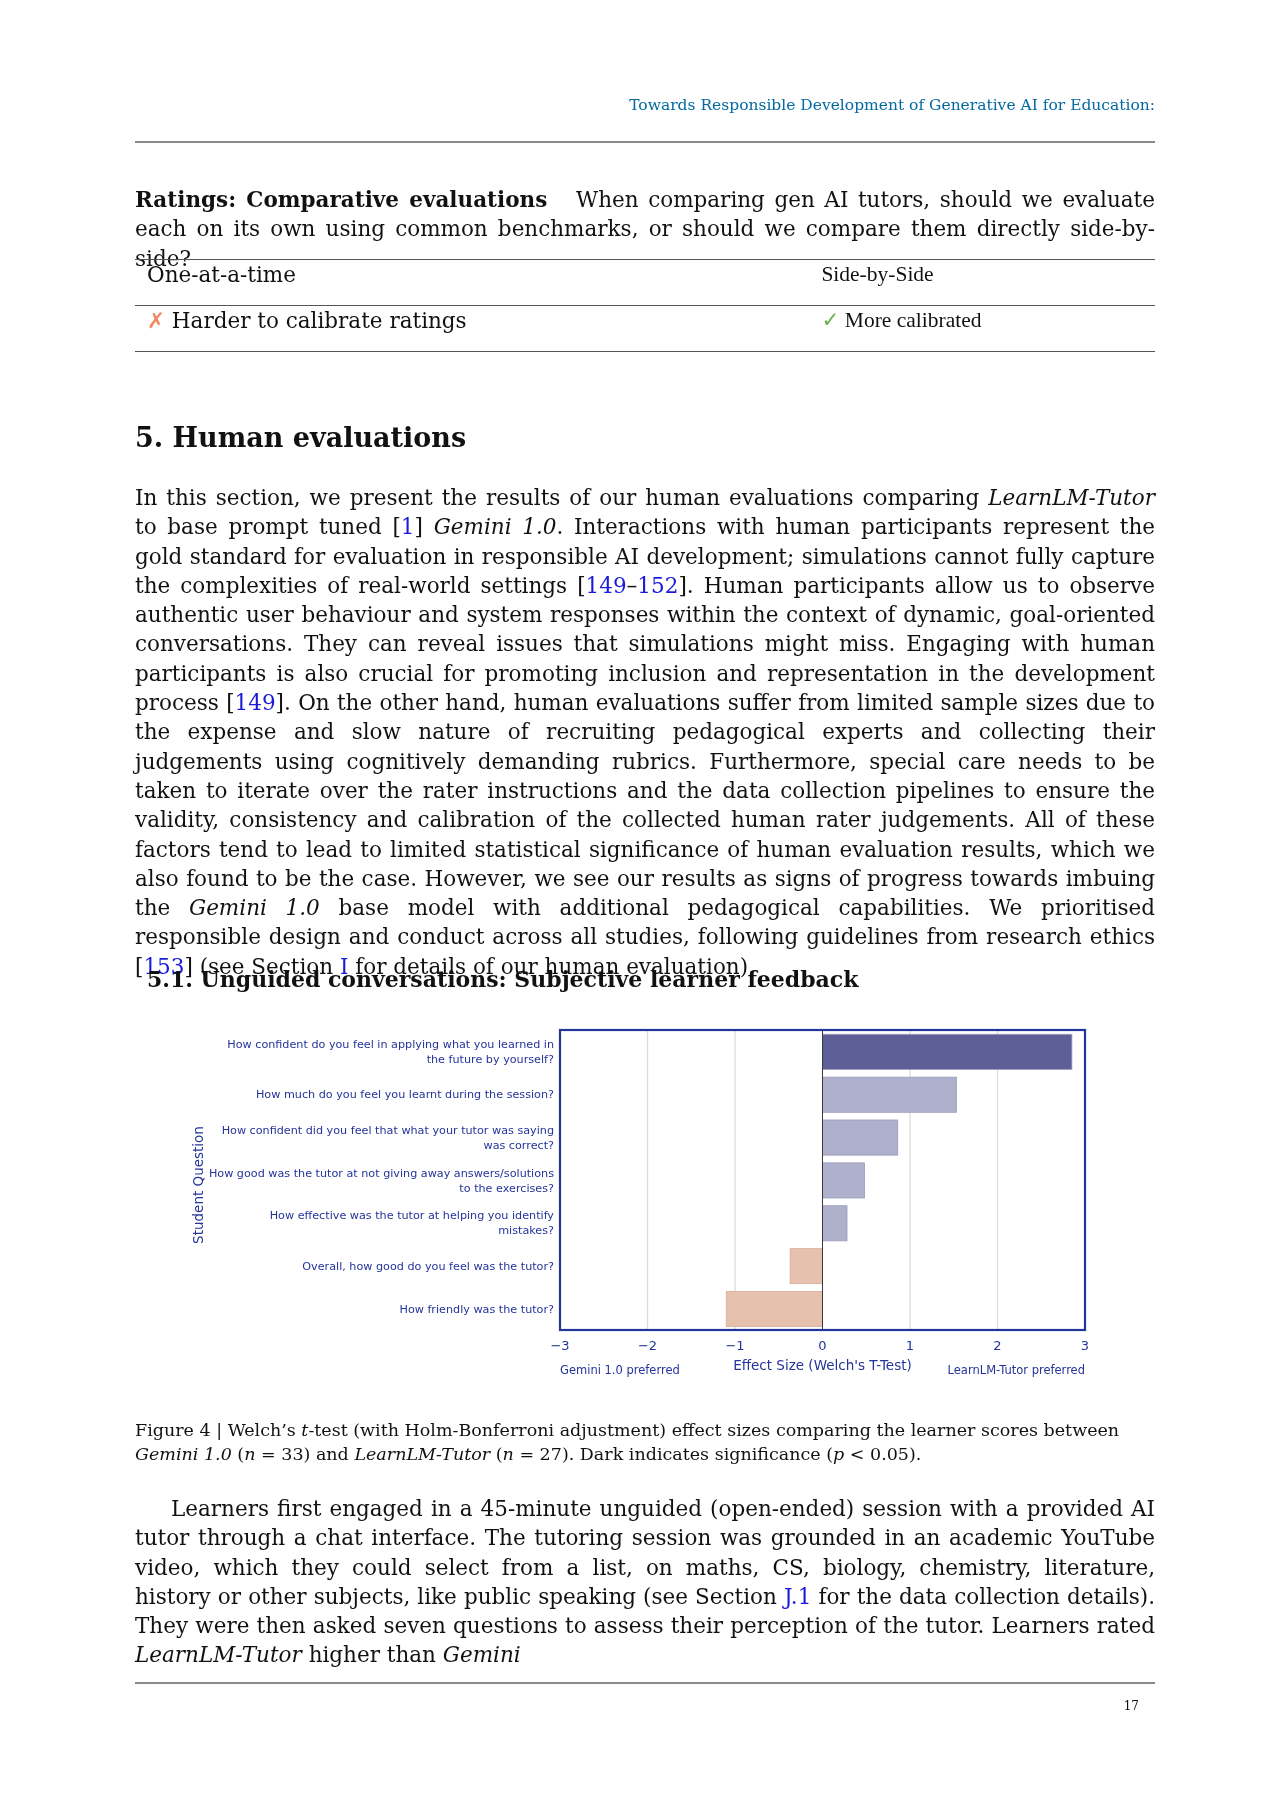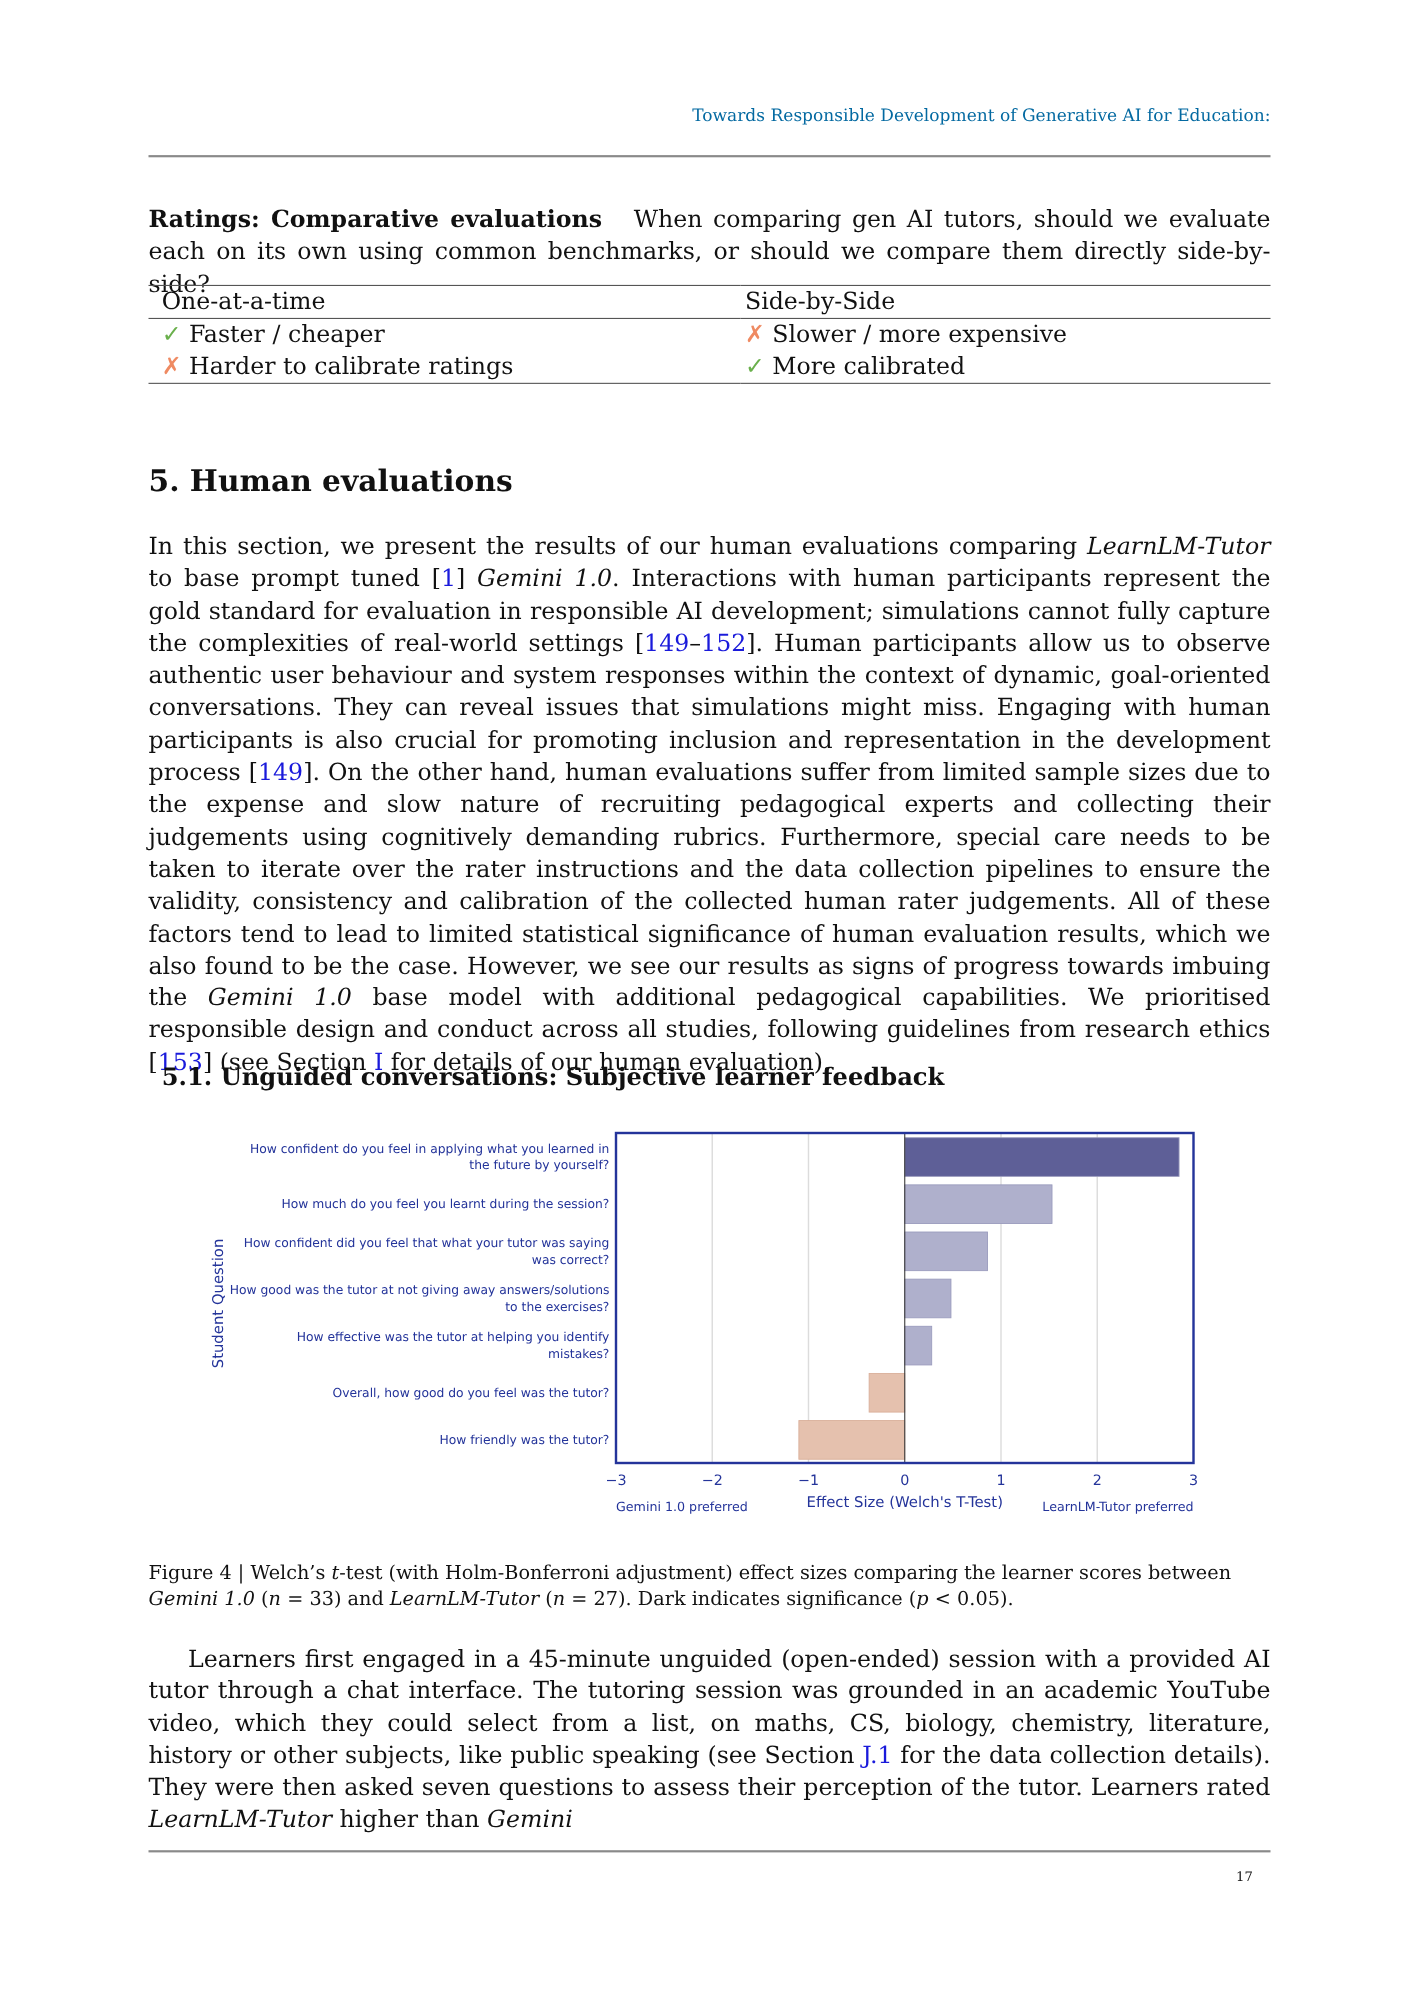--- a/index.html
+++ b/index.html
@@ -4,24 +4,24 @@
 <style>
   html, body { margin: 0; padding: 0; background: #ffffff; }
   body { width: 1280px; height: 1811px; position: relative; font-family: "DejaVu Serif", "Liberation Serif", serif; color: #111; }
   .page { position: absolute; left: 135px; width: 1020px; top: 0; }
   .running-head { position: absolute; top: 94px; left: 0; width: 1020px; text-align: right; font-size: 15.5px; line-height: 22px; color: #0369a1; }
   .head-rule { position: absolute; top: 141px; left: 0; width: 1020px; height: 2px; background: #8a8a8a; }
   .para { font-size: 21.5px; line-height: 29.3px; text-align: justify; margin: 0; }
   .ratings { position: absolute; top: 185px; left: 0; width: 1020px; }
   .ratings b { font-weight: bold; }
   .cmp-table { position: absolute; top: 259px; left: 0; width: 1020px; border-collapse: collapse; font-size: 21.5px; }
-  .cmp-table th, .cmp-table td { text-align: left; font-weight: normal; padding: 0 0 0 12px; height: 29px; line-height: 29px; }
+  .cmp-table th, .cmp-table td { text-align: left; font-weight: normal; padding: 0 0 16px 12px; height: 29px; line-height: 29px; }
   .cmp-table thead tr { border-top: 1.5px solid #555; border-bottom: 1.5px solid #555; }
   .cmp-table tbody tr:last-child { border-bottom: 1.5px solid #555; }
-  .cmp-table td.col2, .cmp-table th.col2 { padding-left: 4px; }
+  .cmp-table td.col2, .cmp-table th.col2 { padding-left: 4px; font-family: Liberation Serif, serif; }
   .good { color: #6ab04c; }
   .bad { color: #ef8a62; }
   .sec-title { position: absolute; top: 422px; left: 0; font-size: 27px; font-weight: bold; margin: 0; }
   .intro { position: absolute; top: 483px; left: 0; width: 1020px; }
   a.ref { color: #1a1adb; text-decoration: none; }
   .subsec-title { position: absolute; top: 966px; left: 12px; font-size: 22px; font-weight: bold; margin: 0; }
   .figure { position: absolute; top: 1030px; left: 0; width: 1020px; height: 380px; }
   .figure svg { position: absolute; left: 0; top: 0; overflow: visible; }
   .caption { position: absolute; top: 1418px; left: 0; width: 1020px; font-size: 17.5px; line-height: 24px; margin: 0; }
   .body2 { position: absolute; top: 1494px; left: 0; width: 1020px; text-indent: 36px; }
@@ -46,24 +46,20 @@
   <p class="para ratings"><b>Ratings: Comparative evaluations</b>&nbsp;&nbsp;&nbsp;<span>When comparing gen AI tutors, should we evaluate each on its own using common benchmarks, or should we compare them directly side-by-side?</span></p>
 
   <table class="cmp-table">
     <thead>
       <tr>
         <th>One-at-a-time</th>
         <th class="col2">Side-by-Side</th>
       </tr>
     </thead>
     <tbody id="cmp-body">
-        <tr>
-          <td><span class="good">✓</span> <span>Faster / cheaper</span></td>
-          <td class="col2"><span class="bad">✗</span> <span>Slower / more expensive</span></td>
-        </tr>
         <tr>
           <td><span class="bad">✗</span> <span>Harder to calibrate ratings</span></td>
           <td class="col2"><span class="good">✓</span> <span>More calibrated</span></td>
         </tr>
       </tbody>
   </table>
 
   <h2 class="sec-title">5.  Human evaluations</h2>
 
   <p class="para intro"><span>In this section, we present the results of our human evaluations comparing </span><i>LearnLM-Tutor</i><span> to base prompt tuned [</span><a class="ref">1</a><span>] </span><i>Gemini 1.0</i><span>. Interactions with human participants represent the gold standard for evaluation in responsible AI development; simulations cannot fully capture the complexities of real-world settings [</span><a class="ref">149</a><span>–</span><a class="ref">152</a><span>]. Human participants allow us to observe authentic user behaviour and system responses within the context of dynamic, goal-oriented conversations. They can reveal issues that simulations might miss. Engaging with human participants is also crucial for promoting inclusion and representation in the development process [</span><a class="ref">149</a><span>]. On the other hand, human evaluations suffer from limited sample sizes due to the expense and slow nature of recruiting pedagogical experts and collecting their judgements using cognitively demanding rubrics. Furthermore, special care needs to be taken to iterate over the rater instructions and the data collection pipelines to ensure the validity, consistency and calibration of the collected human rater judgements. All of these factors tend to lead to limited statistical significance of human evaluation results, which we also found to be the case. However, we see our results as signs of progress towards imbuing the </span><i>Gemini 1.0</i><span> base model with additional pedagogical capabilities. We prioritised responsible design and conduct across all studies, following guidelines from research ethics [</span><a class="ref">153</a><span>] (see Section </span><a class="ref">I</a><span> for details of our human evaluation).</span></p>

